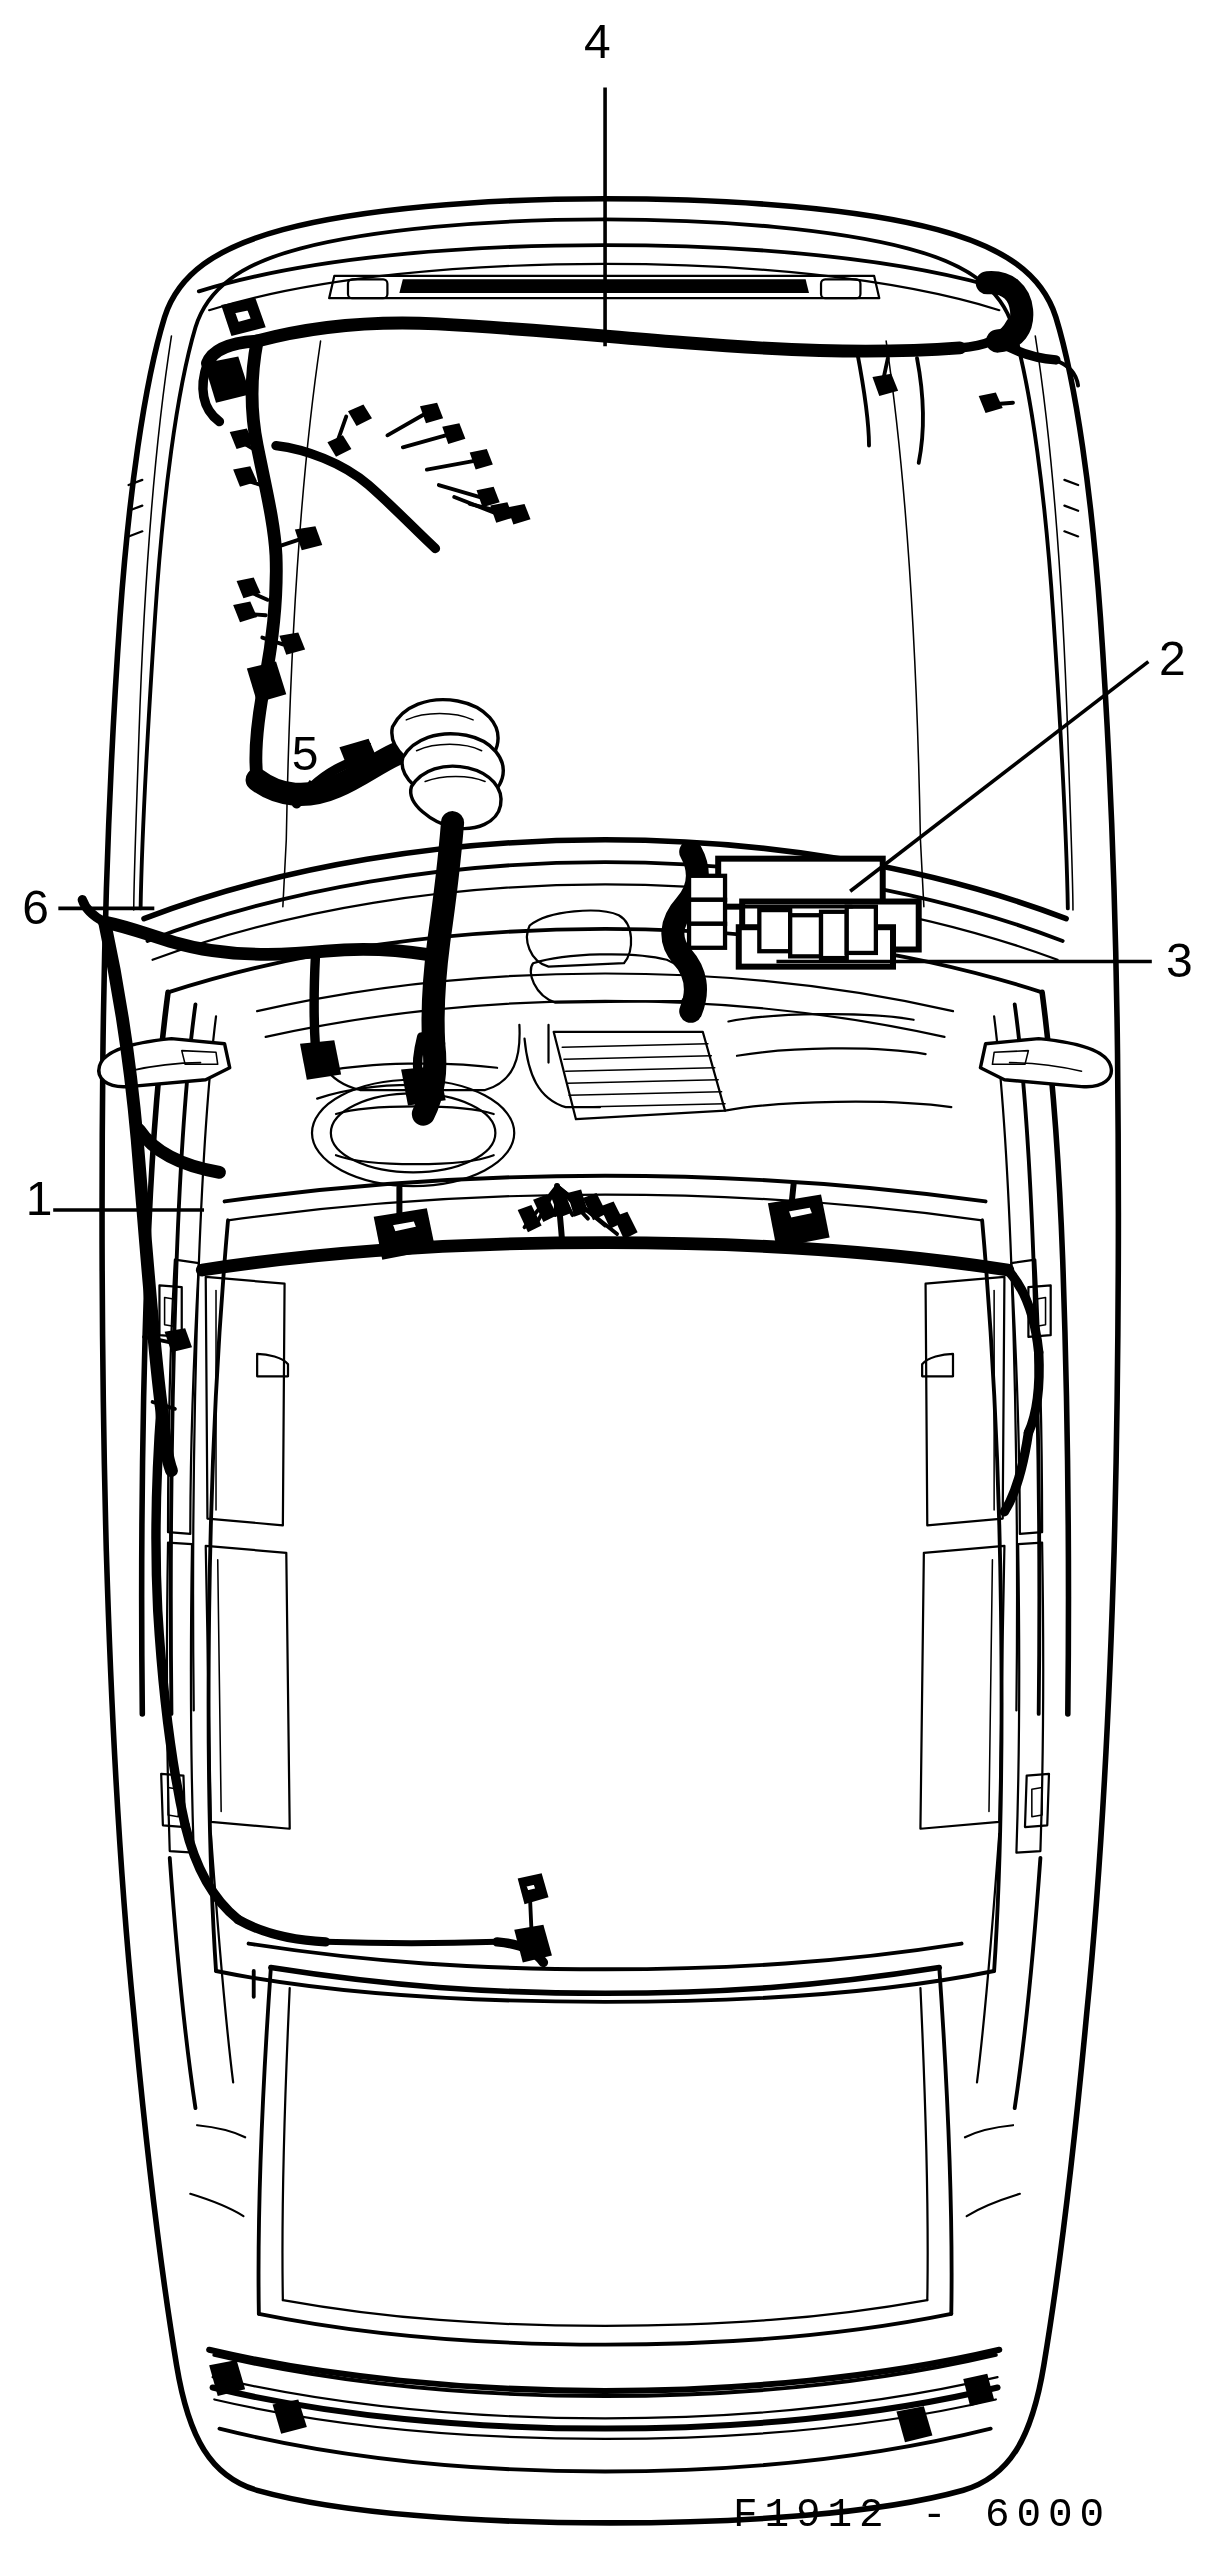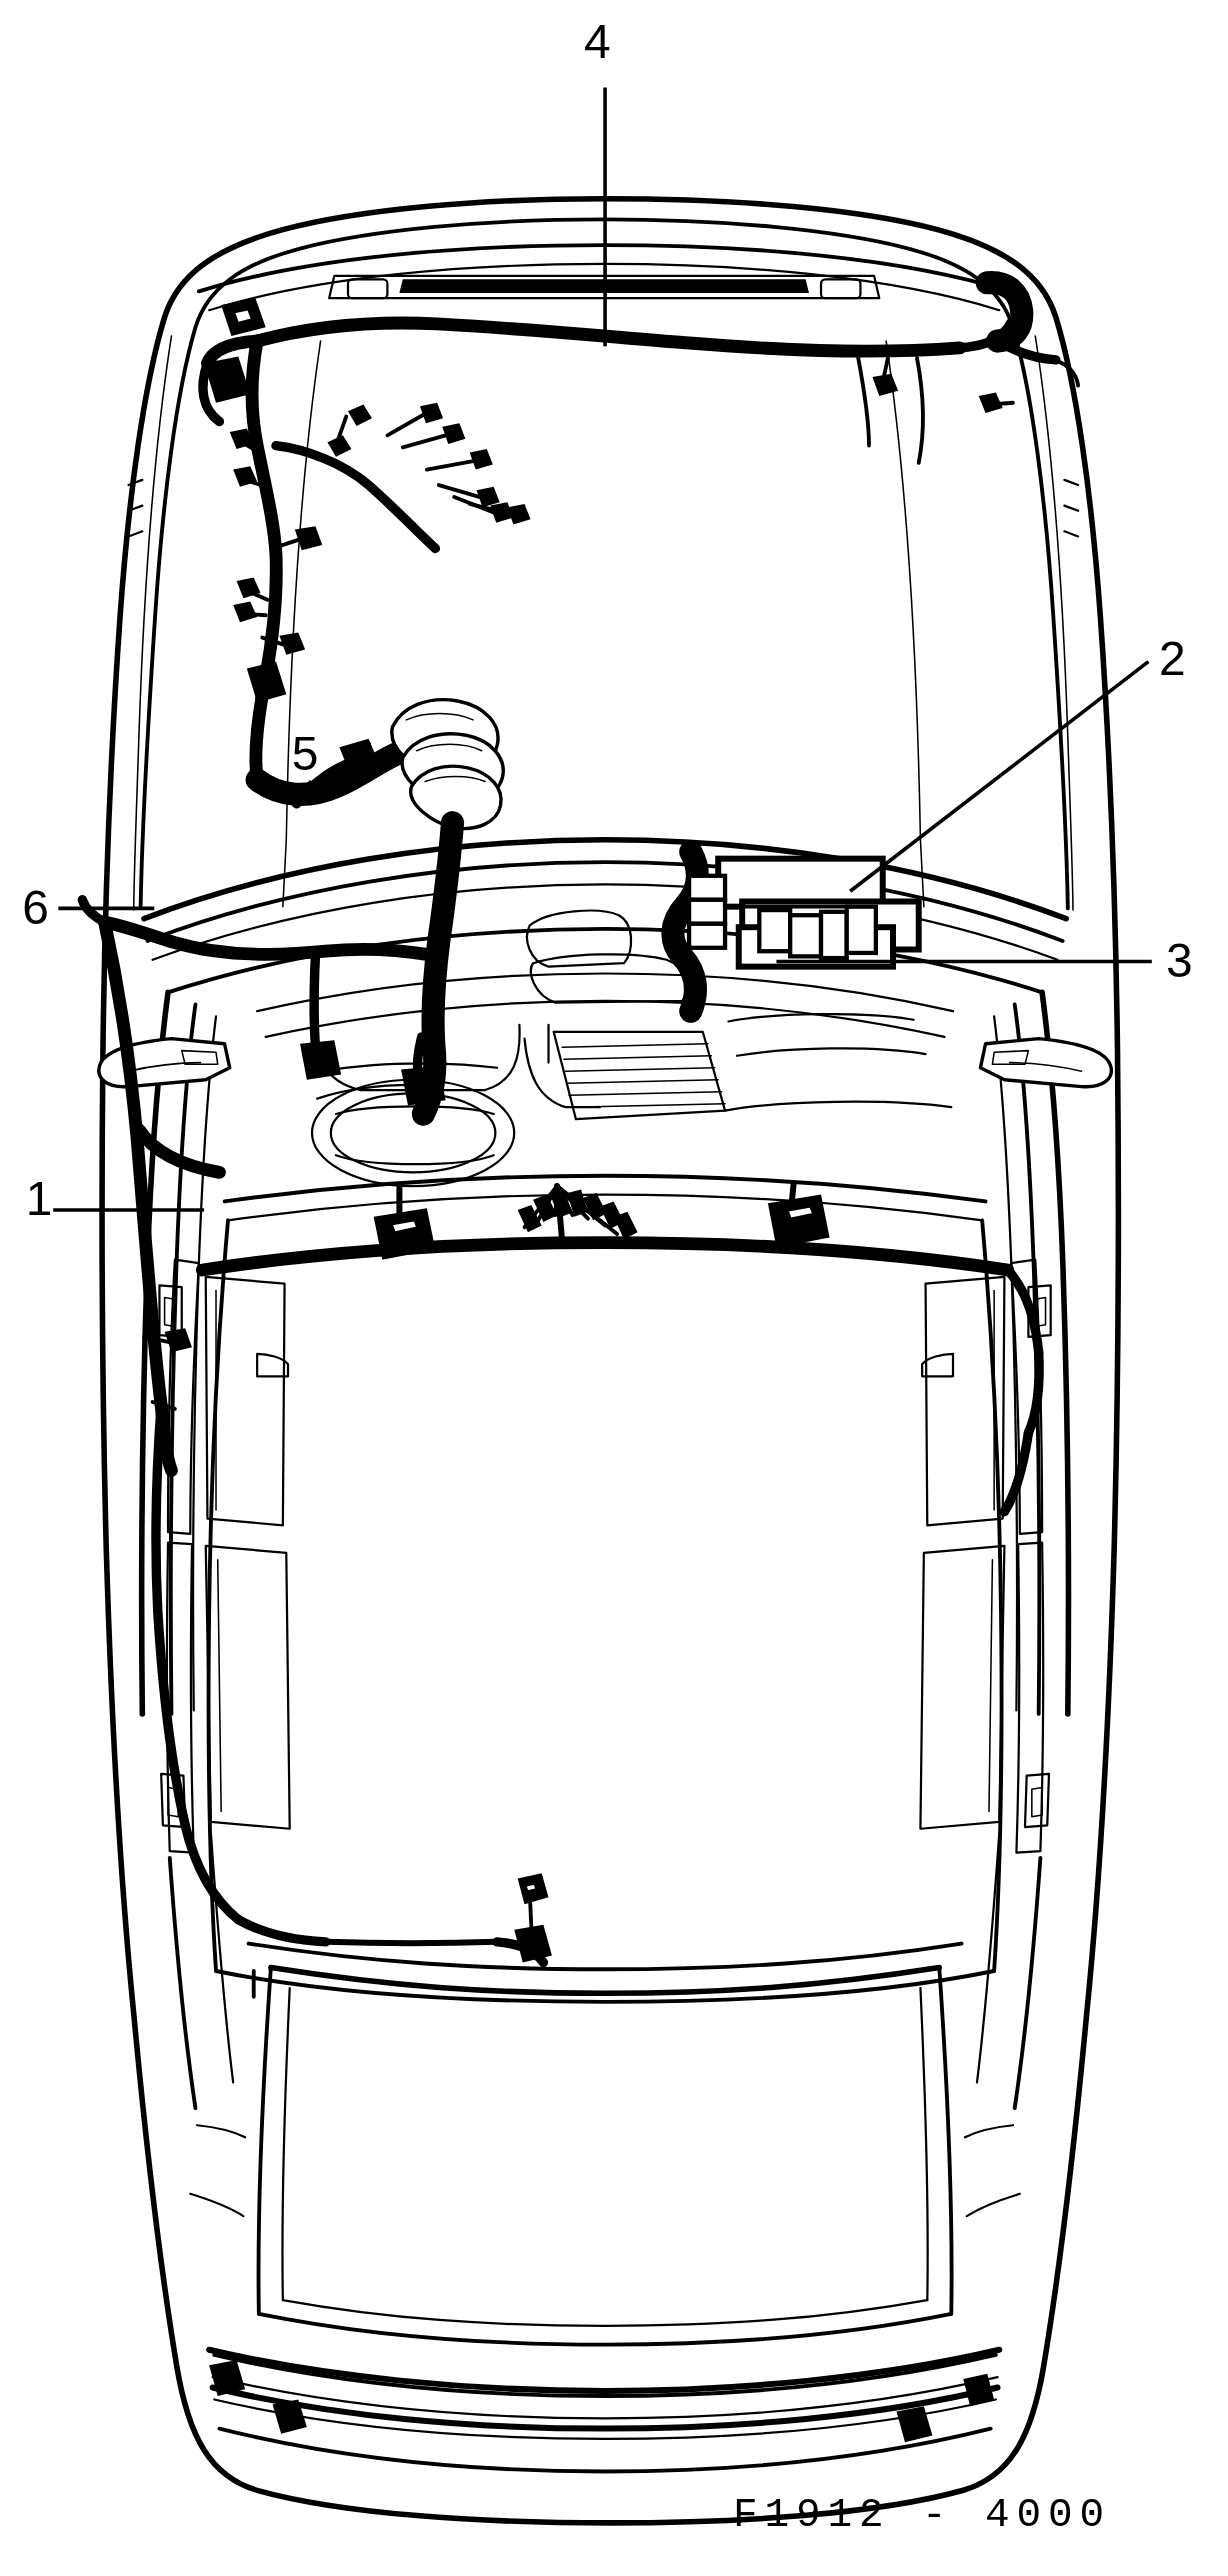--- a/index.html
+++ b/index.html
@@ -445,14 +445,14 @@
       <text class="callout-text" x="1368" y="788" text-anchor="middle">2</text>
       <text class="callout-text" x="1376" y="1140" text-anchor="middle">3</text>
       <text class="callout-text" x="30" y="1418" text-anchor="start">1</text>
       <text class="callout-text" x="356" y="898" text-anchor="middle">5</text>
       <text class="callout-text" x="26" y="1078" text-anchor="start">6</text>
     </g>
 
   </svg>
 </div>
 
-<div class="caption">F1912 - 4000</div>
+<div class="caption">F1912 - 6000</div>
 
 
 </body></html>

